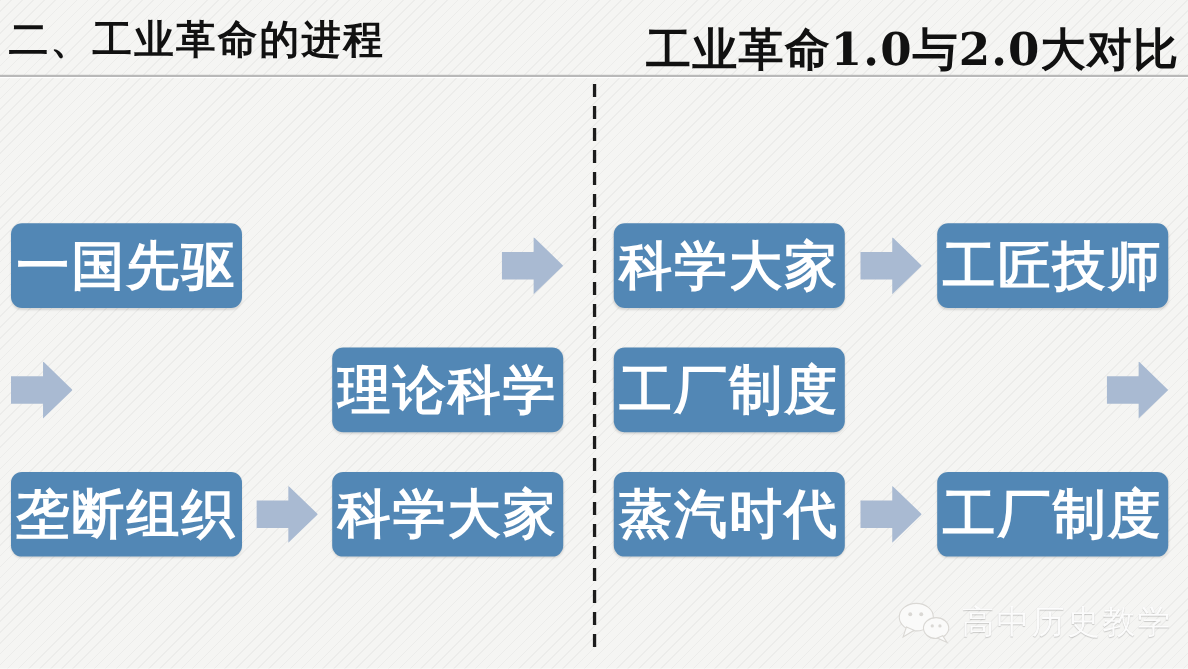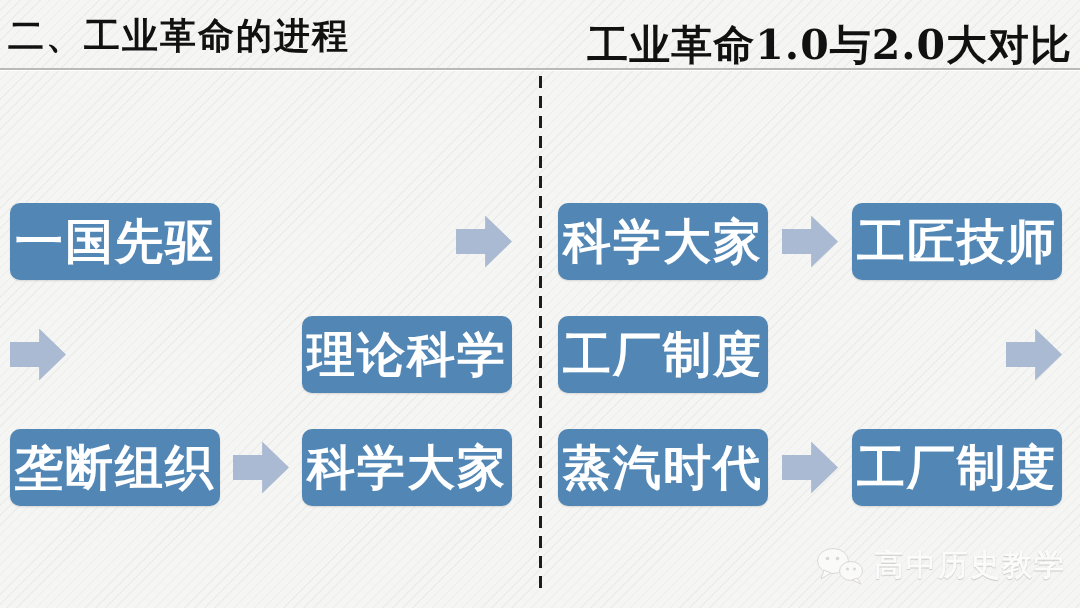--- a/index.html
+++ b/index.html
@@ -80,21 +80,20 @@
     width: 56px; height: 52px;
     background: var(--arrow-fill);
     clip-path: polygon(0% 26%, 52% 26%, 52% 0%, 100% 50%, 52% 100%, 52% 74%, 0% 74%);
   }
 
   
   .watermark {
     position: absolute; right: 14px; bottom: 22px;
     display: flex; align-items: center; gap: 10px;
     opacity: 0.95;
-    font-weight: bold;
   }
   .watermark-text {
     font-size: 30px; letter-spacing: 2px;
     color: rgba(255,255,255,0.95);
     text-shadow: 0 1px 1px rgba(0,0,0,0.18), 0 0 1px rgba(0,0,0,0.10);
     white-space: nowrap;
   }
   .wechat-icon { width: 48px; height: 40px; }
 </style>
 </head>

